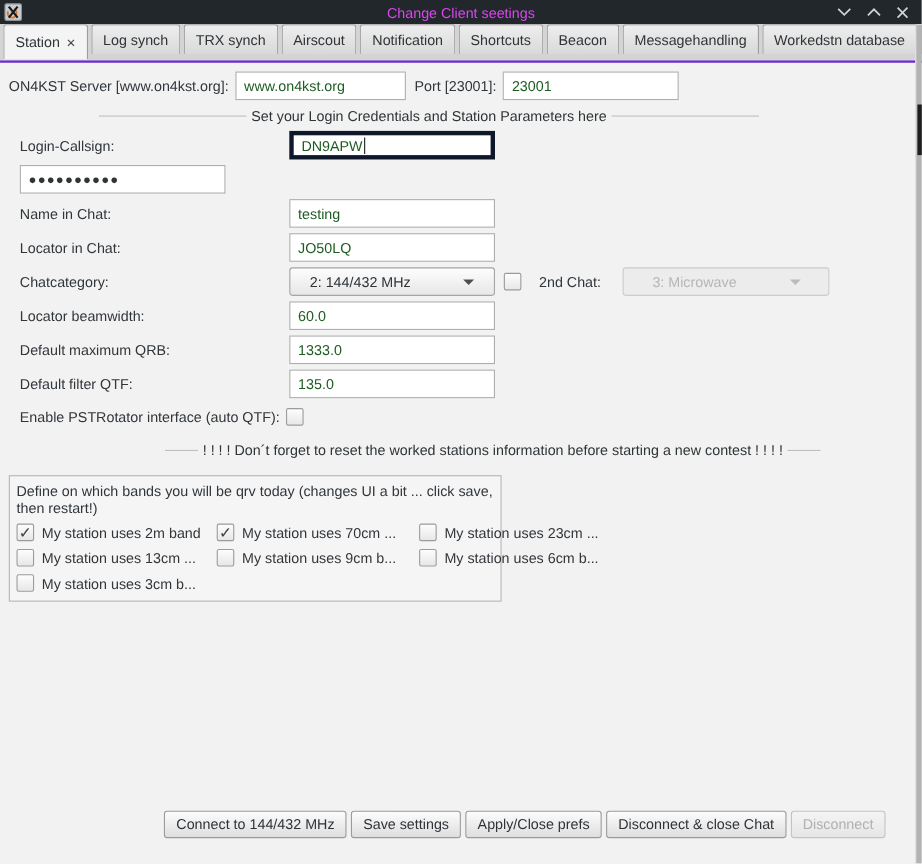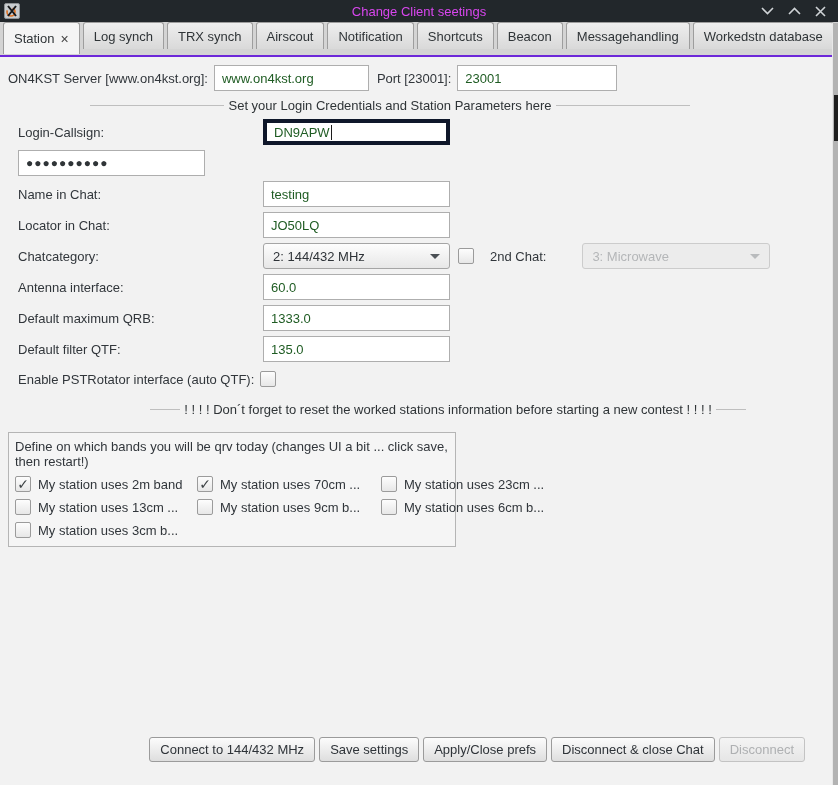--- a/index.html
+++ b/index.html
@@ -46,24 +46,24 @@
 
   .form-row { padding-left:18px; height:26px; margin-top:5px; }
   .form-row.first { margin-top:6px; }
   .form-row .lbl { width:245px; }
   .fld { width:187px; }
   .port-fld { width:160px; }
   .srv-fld { width:155px; margin-right:8px; }
 
   .dropdown { height:26px; width:187px; border:1px solid #a5a5a5; border-radius:3px;
               background:linear-gradient(#fdfdfd,#e7e7e7); display:flex; align-items:center;
-              justify-content:space-between; padding:0 9px; color:#2e3338; cursor:default;gap:48px; }
+              justify-content:center; padding:0 9px; color:#2e3338; cursor:default;gap:48px; }
   .dd-arrow { width:0; height:0; border-left:5px solid transparent; border-right:5px solid transparent;
               border-top:5px solid #4a4f54; }
-  .dropdown.disabled { background:#ececec; border-color:#cccccc; color:#b4b6b8;margin-left:16px; }
+  .dropdown.disabled { background:#ececec; border-color:#cccccc; color:#b4b6b8; }
   .dropdown.disabled .dd-arrow { border-top-color:#b9bbbd; }
 
   .checkbox { width:16px; height:16px; border:1px solid #9b9b9b; border-radius:2px;
               background:linear-gradient(#fdfdfd,#e7e7e7); display:flex; align-items:center;
               justify-content:center; flex:none; }
   .checkbox.checked::after { content:"✓"; font-size:14px; font-weight:bold; color:#3d4245; line-height:1; }
 
   .chat-extra { display:flex; align-items:center; margin-left:8px; }
   .chat-extra .cb-gap { margin-right:16px; }
   .chat-extra .lbl2 { margin-right:20px; }
@@ -210,21 +210,21 @@
       <span class="checkbox cb-gap"></span>
       <span class="lbl2">2nd Chat:</span>
       <div class="dropdown dd2 disabled">
         <span>3: Microwave</span>
         <span class="dd-arrow"></span>
       </div>
     </div>
   </div>
 
   <div class="row form-row">
-    <span class="lbl">Antenna interface:</span>
+    <span class="lbl">Locator beamwidth:</span>
     <div class="input fld">
         <span>60.0</span>
       </div>
   </div>
 
   <div class="row form-row">
     <span class="lbl">Default maximum QRB:</span>
     <div class="input fld">
         <span>1333.0</span>
       </div>

